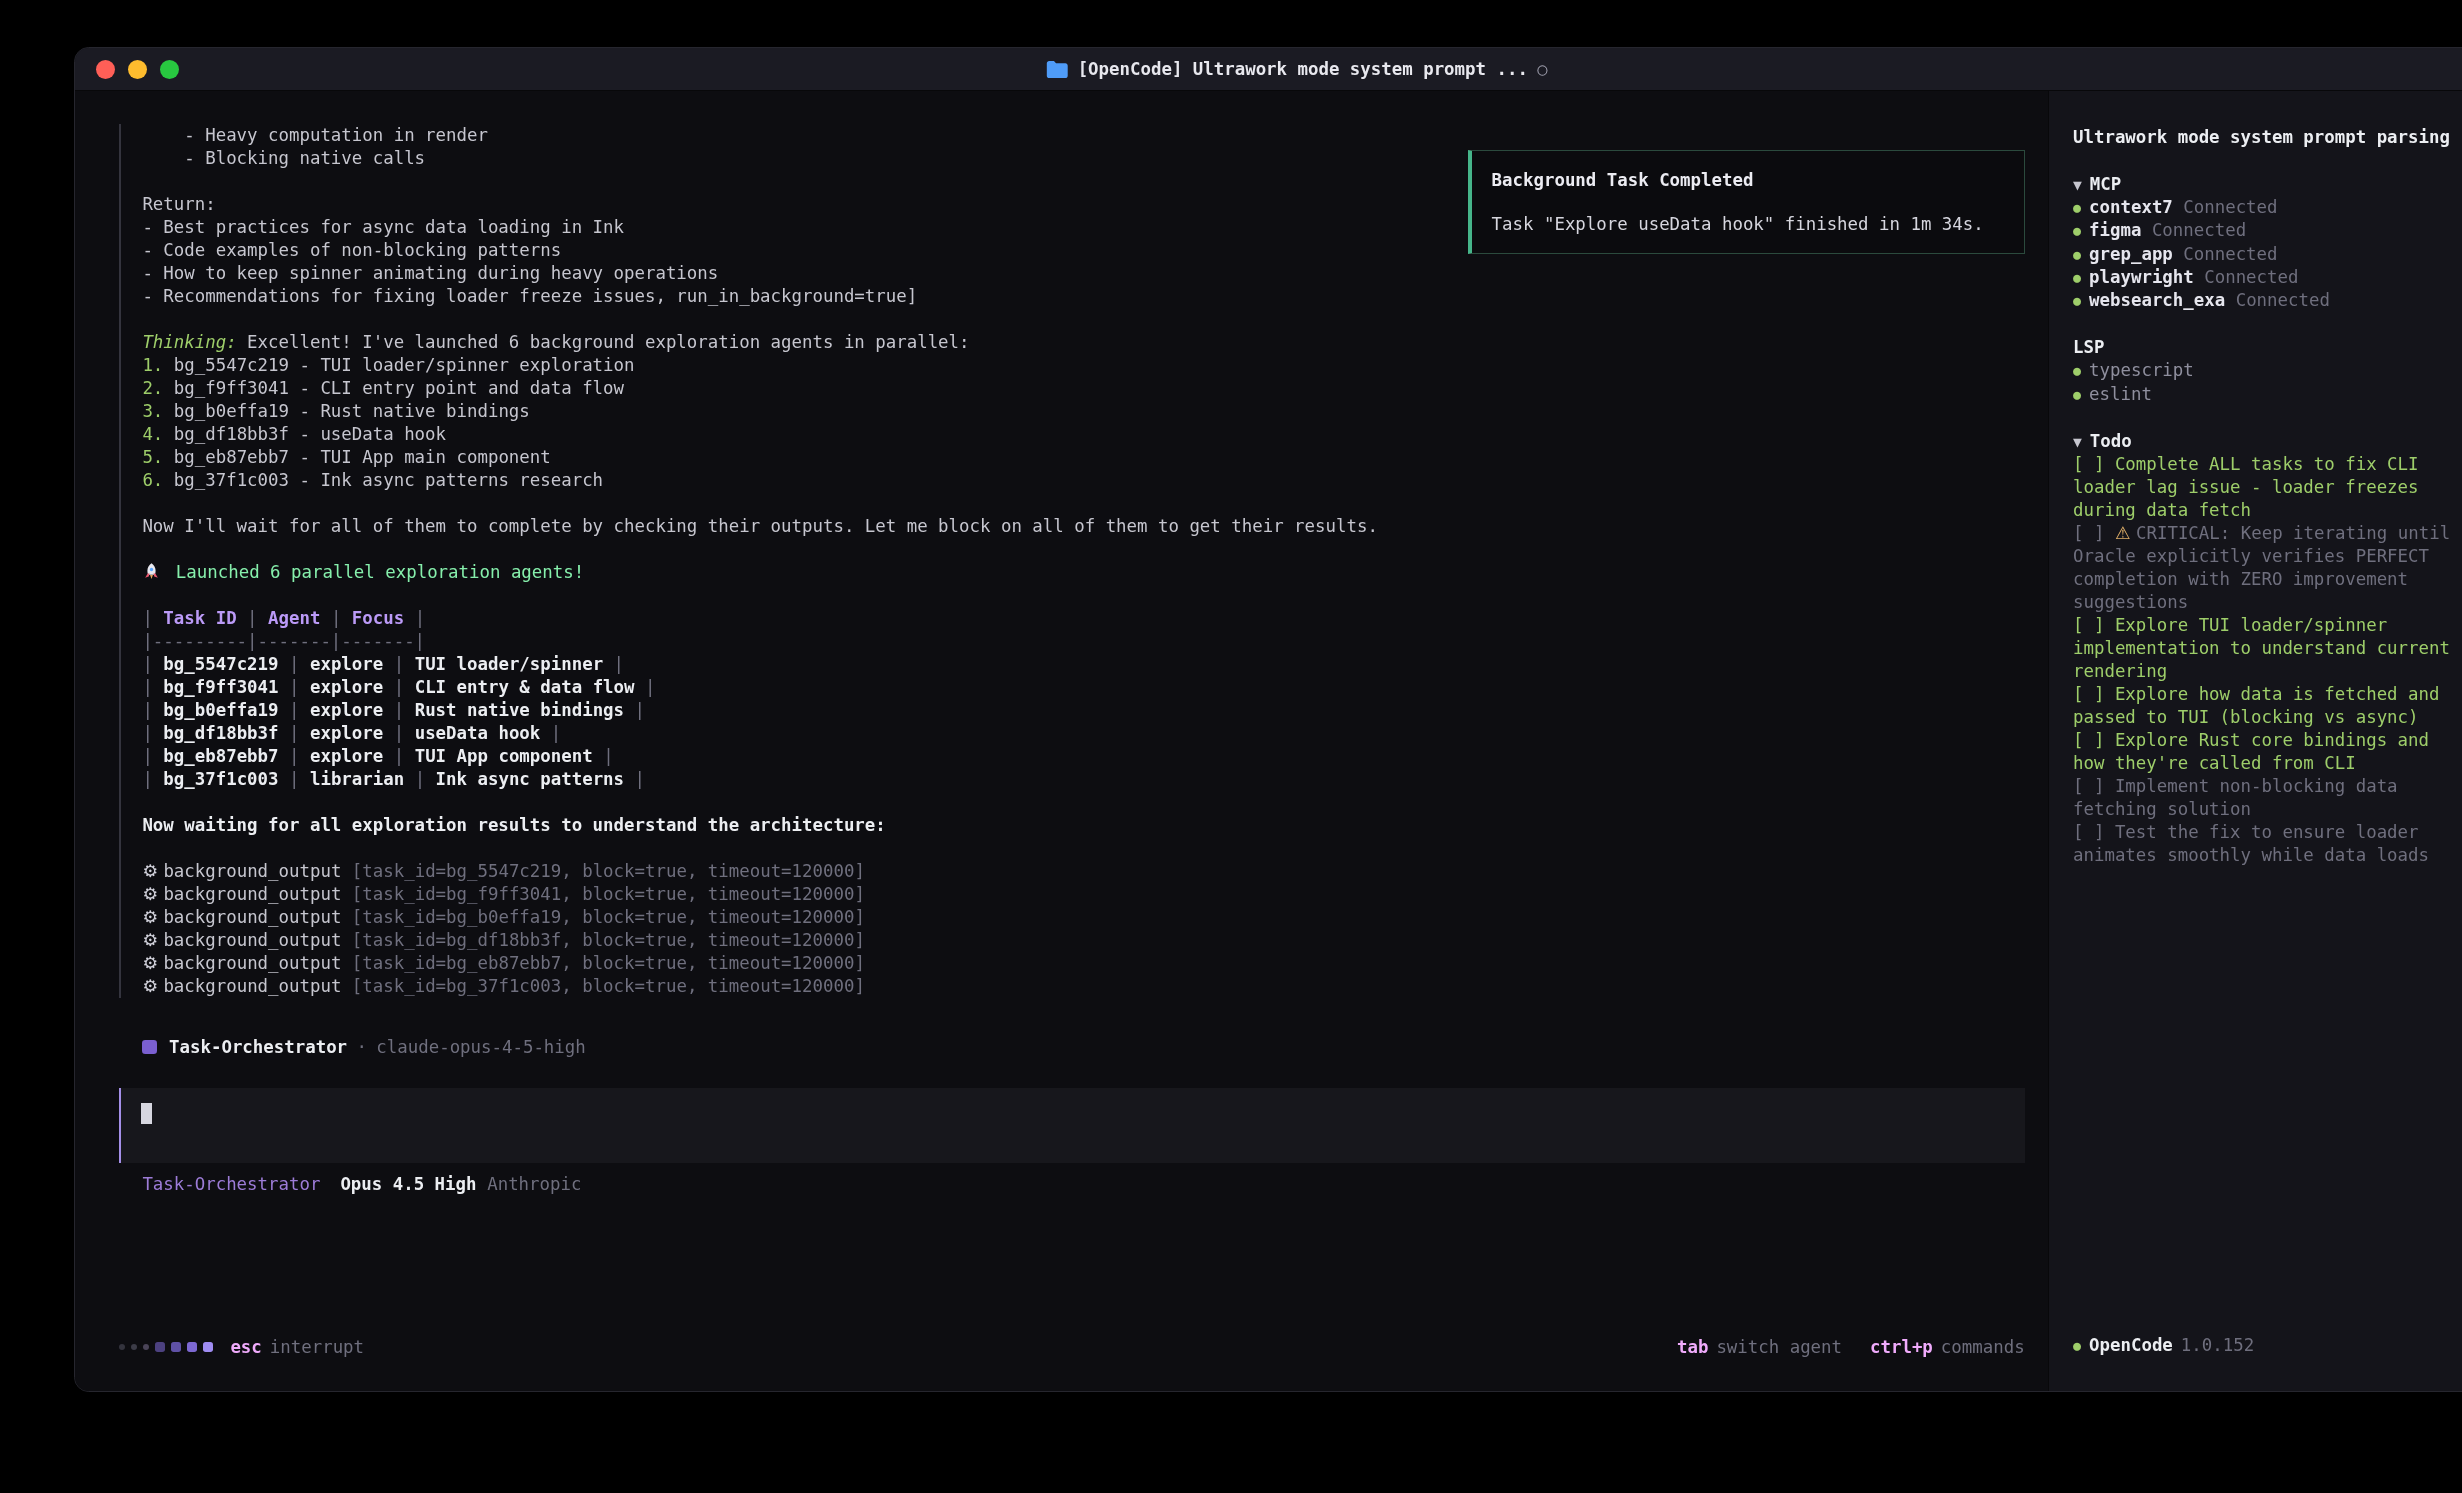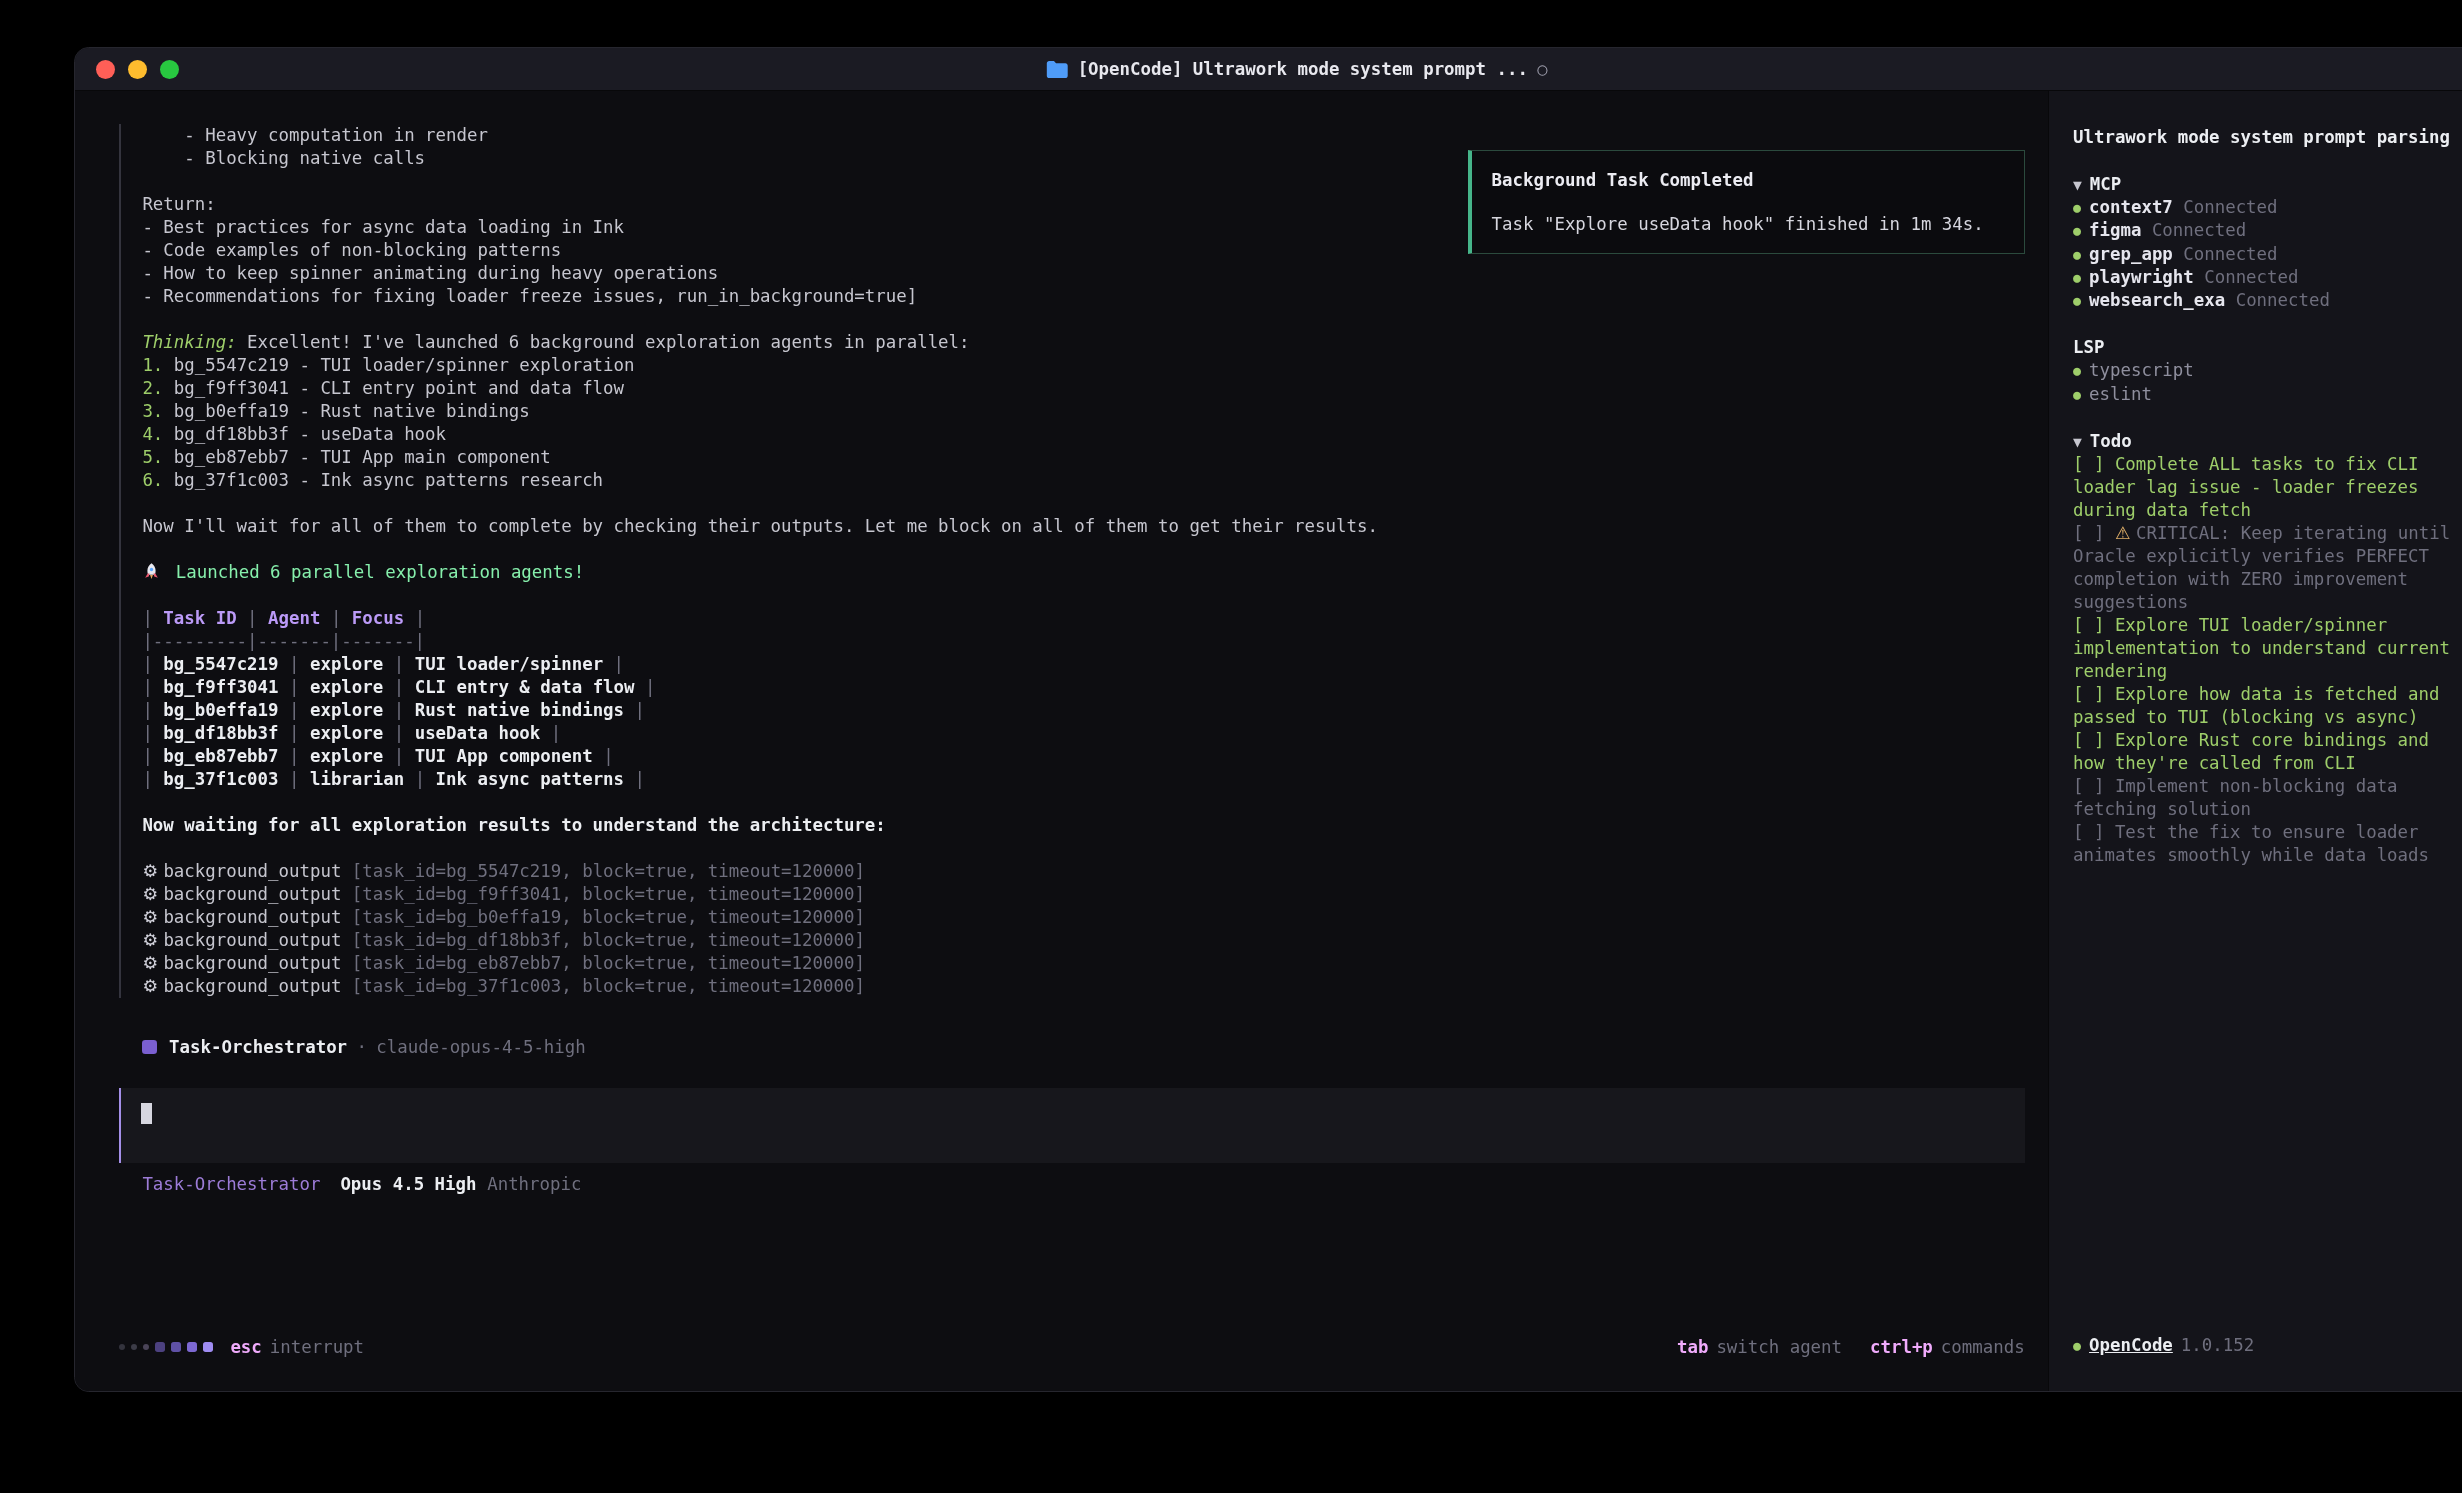--- a/index.html
+++ b/index.html
@@ -82,21 +82,21 @@
   .tri { color: #c6c6cf; font-weight: 400; margin-right: 8px; font-size: 14.7px; }
   .sb-line { line-height: 23px; }
   .dot-green { color: #9ece6a; font-size: 13.4px; margin-right: 8px; vertical-align: 1.3px; }
   .mcp-name { color: #e6e6ee; font-weight: 700; }
   .lsp-name { color: #8f8f9e; }
   .todo-item { line-height: 23px; }
   .todo-green { color: #9ece6a; }
   .todo-dim { color: #6f6f7e; }
   .warn { color: #e0af68; font-family: "DejaVu Sans", sans-serif; }
   .sb-footer { position: absolute; bottom: 35px; left: 24px; font-size: 17.4px; }
-  .sb-app { color: #eceef2; font-weight: 700; margin-right: 8px; text-decoration: underline; }
+  .sb-app { color: #eceef2; font-weight: 700; margin-right: 8px; }
 </style>
 </head>
 <body>
 
 <div class="window">
 
   <div class="titlebar">
     <div class="traffic">
       <span class="tl red"></span>
       <span class="tl yellow"></span>

